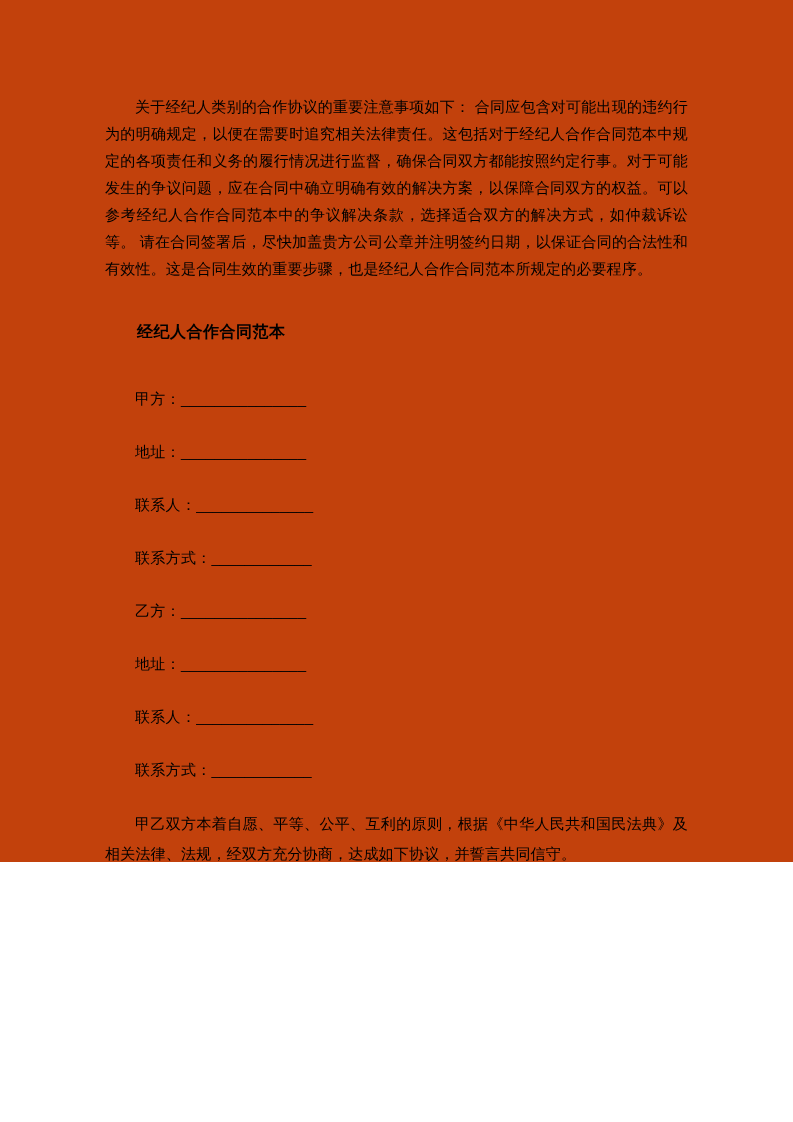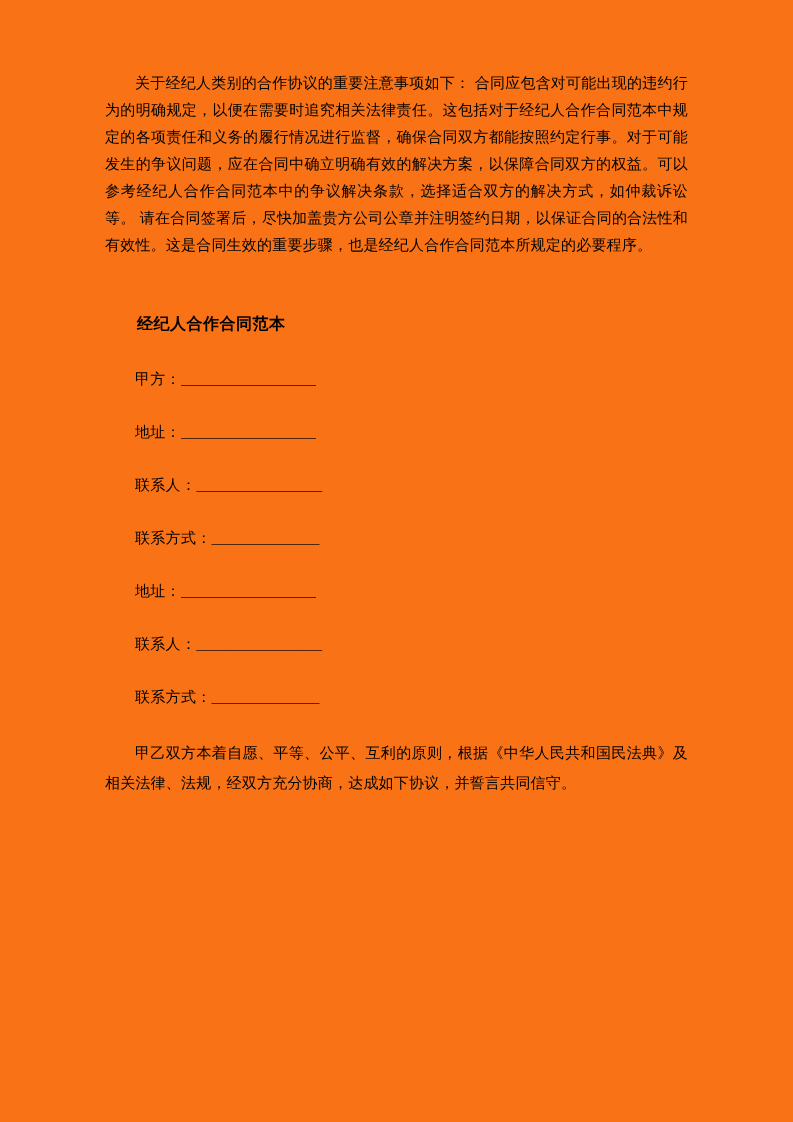--- a/index.html
+++ b/index.html
@@ -6,43 +6,42 @@
   html, body { background: #ffffff; }
   body {
     width: 793px;
     height: 1122px;
     font-family: "Liberation Sans", "DejaVu Sans", sans-serif;
     color: #000000;
     overflow: hidden;
   }
   .page {
     width: 793px;
-    height: 1122px;
-    background: #f97316;
-    padding: 69px 105px 40px 105px;
+    height: 862px;
+    background: #c2410c;
+    padding: 93px 105px 40px 105px;
   }
   .para {
     font-size: 15px;
     line-height: 27px;
     text-align: justify;
     text-indent: 2em;
     letter-spacing: 0.2px;
     word-break: break-all;
   }
   .doc-heading {
-    margin-top: 52px;
+    margin-top: 36px;
     font-size: 16px;
     font-weight: bold;
     line-height: 27px;
     text-indent: 2em;
     letter-spacing: 0.5px;
   }
   .form-block {
-    margin-top: 30px;
-    font-family: Liberation Mono, monospace;
+    margin-top: 40px;
   }
   .form-line {
     font-size: 15px;
     line-height: 27px;
     margin-bottom: 26px;
     text-indent: 2em;
     letter-spacing: 0.3px;
     white-space: nowrap;
   }
   .form-line .blank {
@@ -78,20 +77,21 @@
   <div class="form-block">
 
     <p class="form-line"><span>甲方：</span><span class="blank">_______________</span></p>
 
     <p class="form-line"><span>地址：</span><span class="blank">_______________</span></p>
 
     <p class="form-line"><span>联系人：</span><span class="blank">______________</span></p>
 
     <p class="form-line"><span>联系方式：</span><span class="blank">____________</span></p>
 
+    <p class="form-line"><span>乙方：</span><span class="blank">_______________</span></p>
 
     <p class="form-line"><span>地址：</span><span class="blank">_______________</span></p>
 
     <p class="form-line"><span>联系人：</span><span class="blank">______________</span></p>
 
     <p class="form-line"><span>联系方式：</span><span class="blank">____________</span></p>
 
   </div>
 
   <p class="agreement">甲乙双方本着自愿、平等、公平、互利的原则，根据《中华人民共和国民法典》及相关法律、法规，经双方充分协商，达成如下协议，并誓言共同信守。</p>

